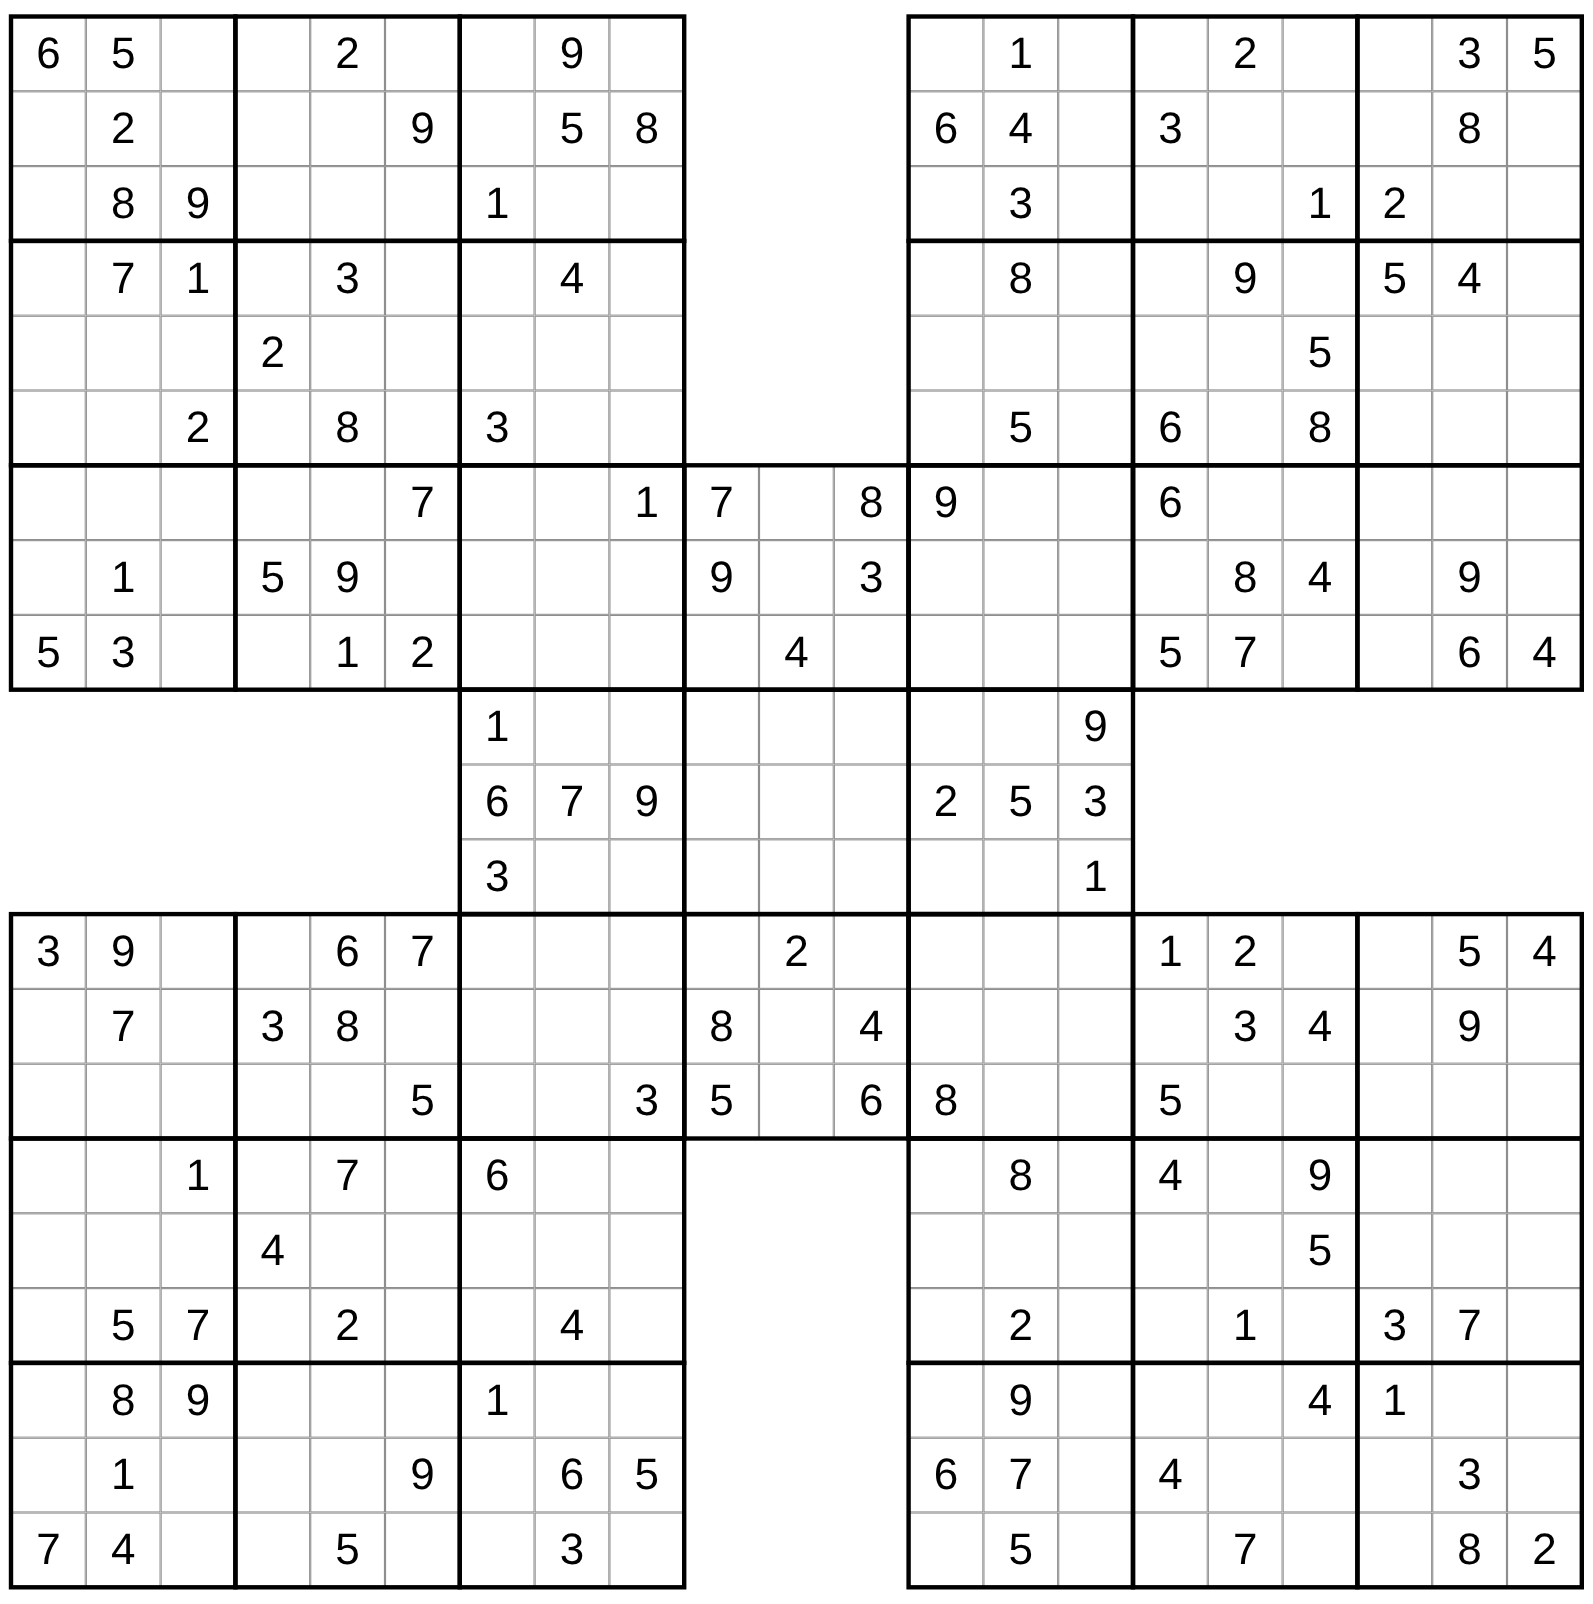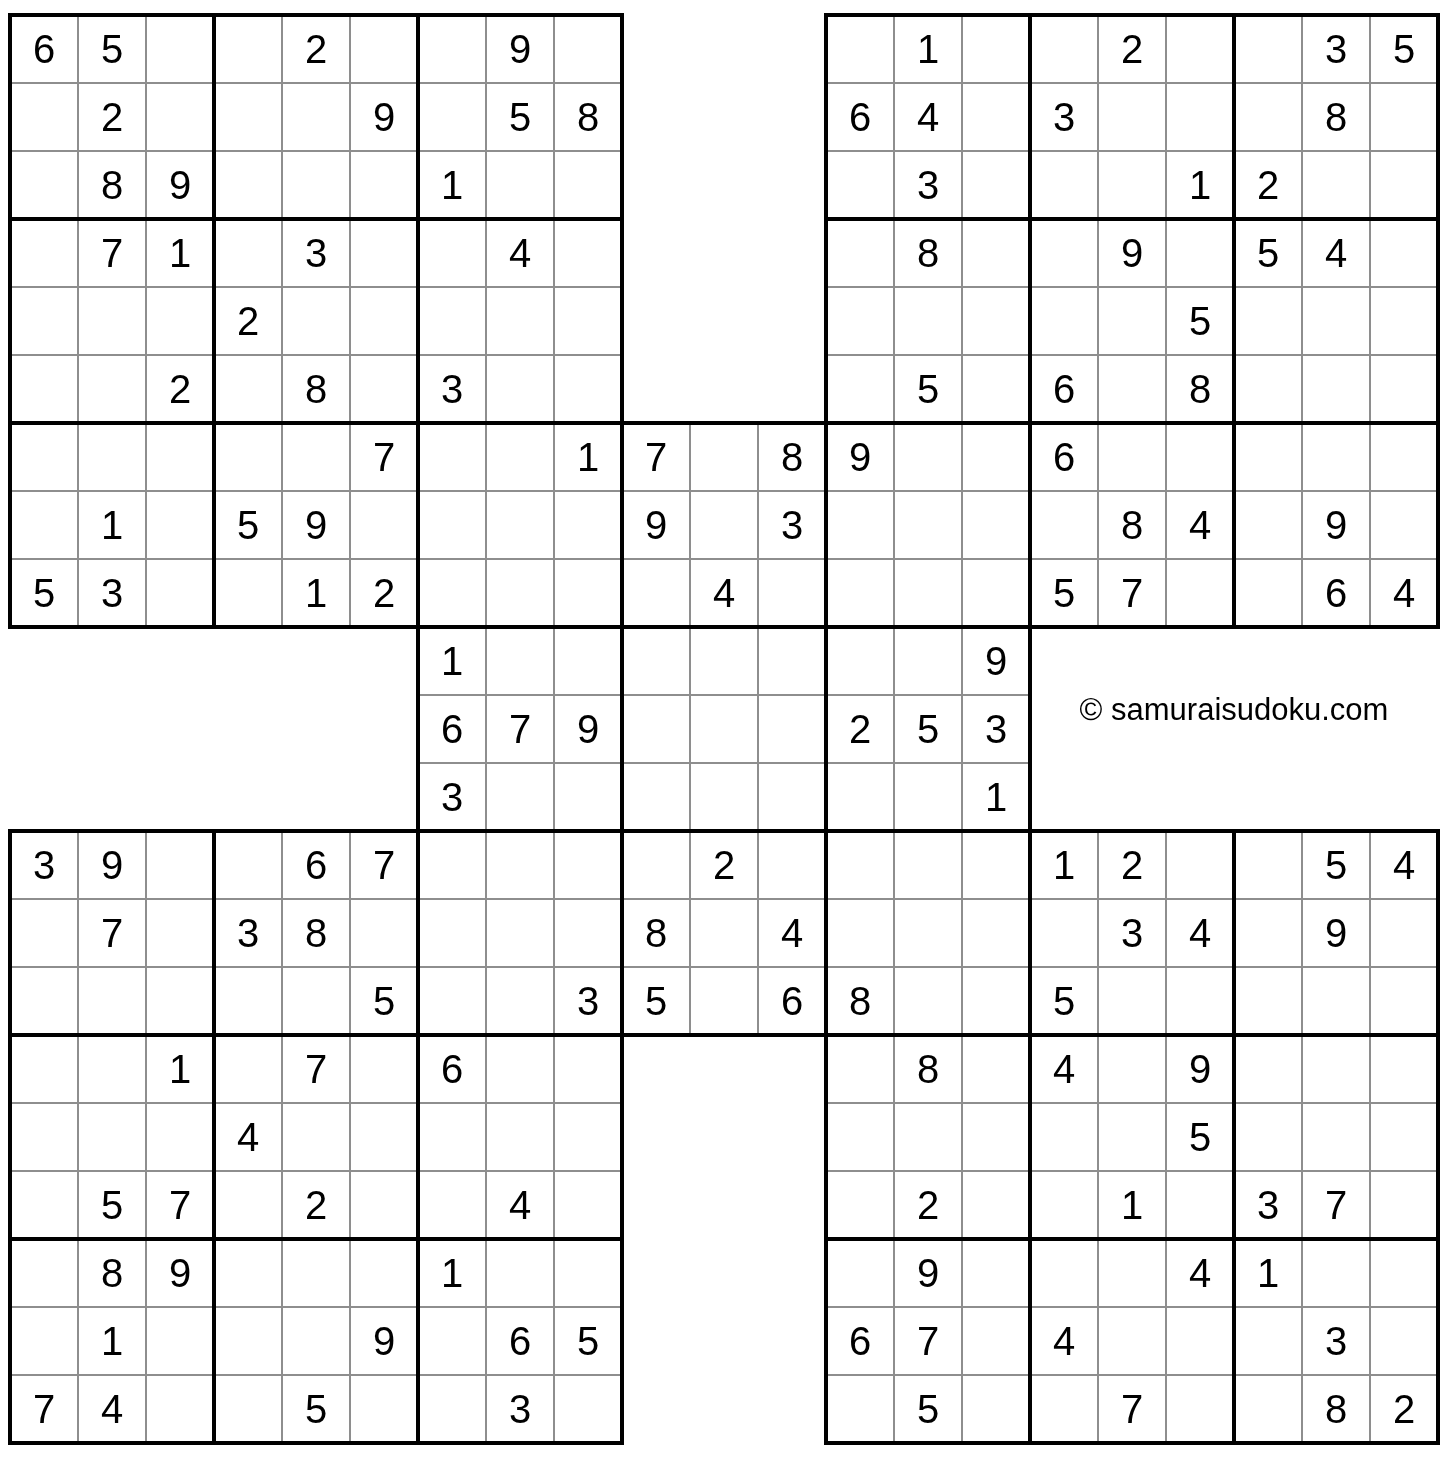--- a/index.html
+++ b/index.html
@@ -475,14 +475,13 @@
       <div class="box" style="left: 824px; top: 829px;"></div>
       <div class="box" style="left: 1028px; top: 829px;"></div>
       <div class="box" style="left: 1232px; top: 829px;"></div>
       <div class="box" style="left: 824px; top: 1033px;"></div>
       <div class="box" style="left: 1028px; top: 1033px;"></div>
       <div class="box" style="left: 1232px; top: 1033px;"></div>
       <div class="box" style="left: 824px; top: 1237px;"></div>
       <div class="box" style="left: 1028px; top: 1237px;"></div>
       <div class="box" style="left: 1232px; top: 1237px;"></div>
     </div>
-  <div id="watermark">© samuraisudoku.com</div>
 </div>
 
 </body></html>

